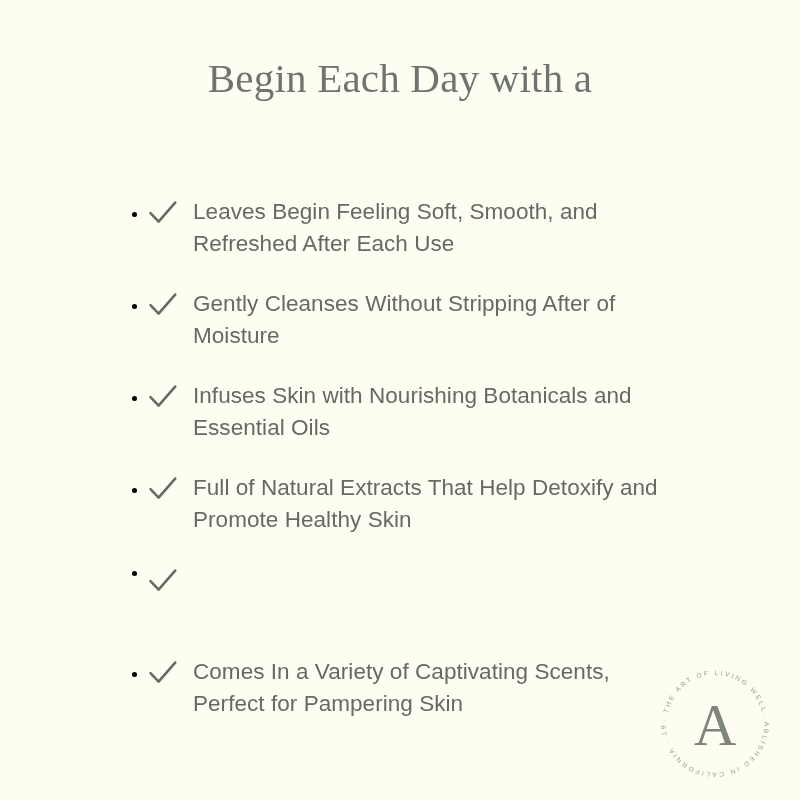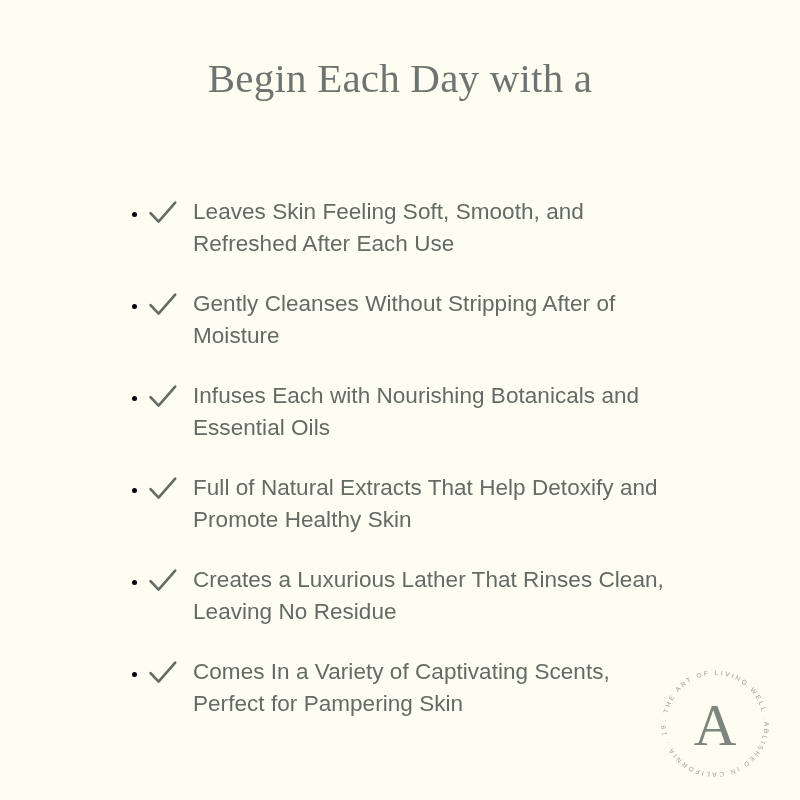--- a/index.html
+++ b/index.html
@@ -102,57 +102,56 @@
   </h1>
 
   <ul class="benefits">
 
     <li class="benefit">
       <span class="check">
         <svg viewBox="0 0 30 28" aria-hidden="true">
           <path d="M2.5 14.2 L10.6 22.6 L27.2 3.6" fill="none" stroke="currentColor" stroke-width="2.6" stroke-linecap="round" stroke-linejoin="round"></path>
         </svg>
       </span>
-      <span class="benefit-text">Leaves Skin Feeling Soft, Smooth, and Refreshed After Each Use</span>
+      <span class="benefit-text">Leaves Begin Feeling Soft, Smooth, and Refreshed After Each Use</span>
     </li>
 
     <li class="benefit">
       <span class="check">
         <svg viewBox="0 0 30 28" aria-hidden="true">
           <path d="M2.5 14.2 L10.6 22.6 L27.2 3.6" fill="none" stroke="currentColor" stroke-width="2.6" stroke-linecap="round" stroke-linejoin="round"></path>
         </svg>
       </span>
       <span class="benefit-text">Gently Cleanses Without Stripping After of Moisture</span>
     </li>
 
     <li class="benefit">
       <span class="check">
         <svg viewBox="0 0 30 28" aria-hidden="true">
           <path d="M2.5 14.2 L10.6 22.6 L27.2 3.6" fill="none" stroke="currentColor" stroke-width="2.6" stroke-linecap="round" stroke-linejoin="round"></path>
         </svg>
       </span>
-      <span class="benefit-text">Infuses Each with Nourishing Botanicals and Essential Oils</span>
+      <span class="benefit-text">Infuses Skin with Nourishing Botanicals and Essential Oils</span>
     </li>
 
     <li class="benefit">
       <span class="check">
         <svg viewBox="0 0 30 28" aria-hidden="true">
           <path d="M2.5 14.2 L10.6 22.6 L27.2 3.6" fill="none" stroke="currentColor" stroke-width="2.6" stroke-linecap="round" stroke-linejoin="round"></path>
         </svg>
       </span>
       <span class="benefit-text">Full of Natural Extracts That Help Detoxify and Promote Healthy Skin</span>
     </li>
 
     <li class="benefit">
       <span class="check">
         <svg viewBox="0 0 30 28" aria-hidden="true">
           <path d="M2.5 14.2 L10.6 22.6 L27.2 3.6" fill="none" stroke="currentColor" stroke-width="2.6" stroke-linecap="round" stroke-linejoin="round"></path>
         </svg>
       </span>
-      <span class="benefit-text">Creates a Luxurious Lather That Rinses Clean, Leaving No Residue</span>
     </li>
 
     <li class="benefit">
       <span class="check">
         <svg viewBox="0 0 30 28" aria-hidden="true">
           <path d="M2.5 14.2 L10.6 22.6 L27.2 3.6" fill="none" stroke="currentColor" stroke-width="2.6" stroke-linecap="round" stroke-linejoin="round"></path>
         </svg>
       </span>
       <span class="benefit-text">Comes In a Variety of Captivating Scents, Perfect for Pampering Skin</span>
     </li>

